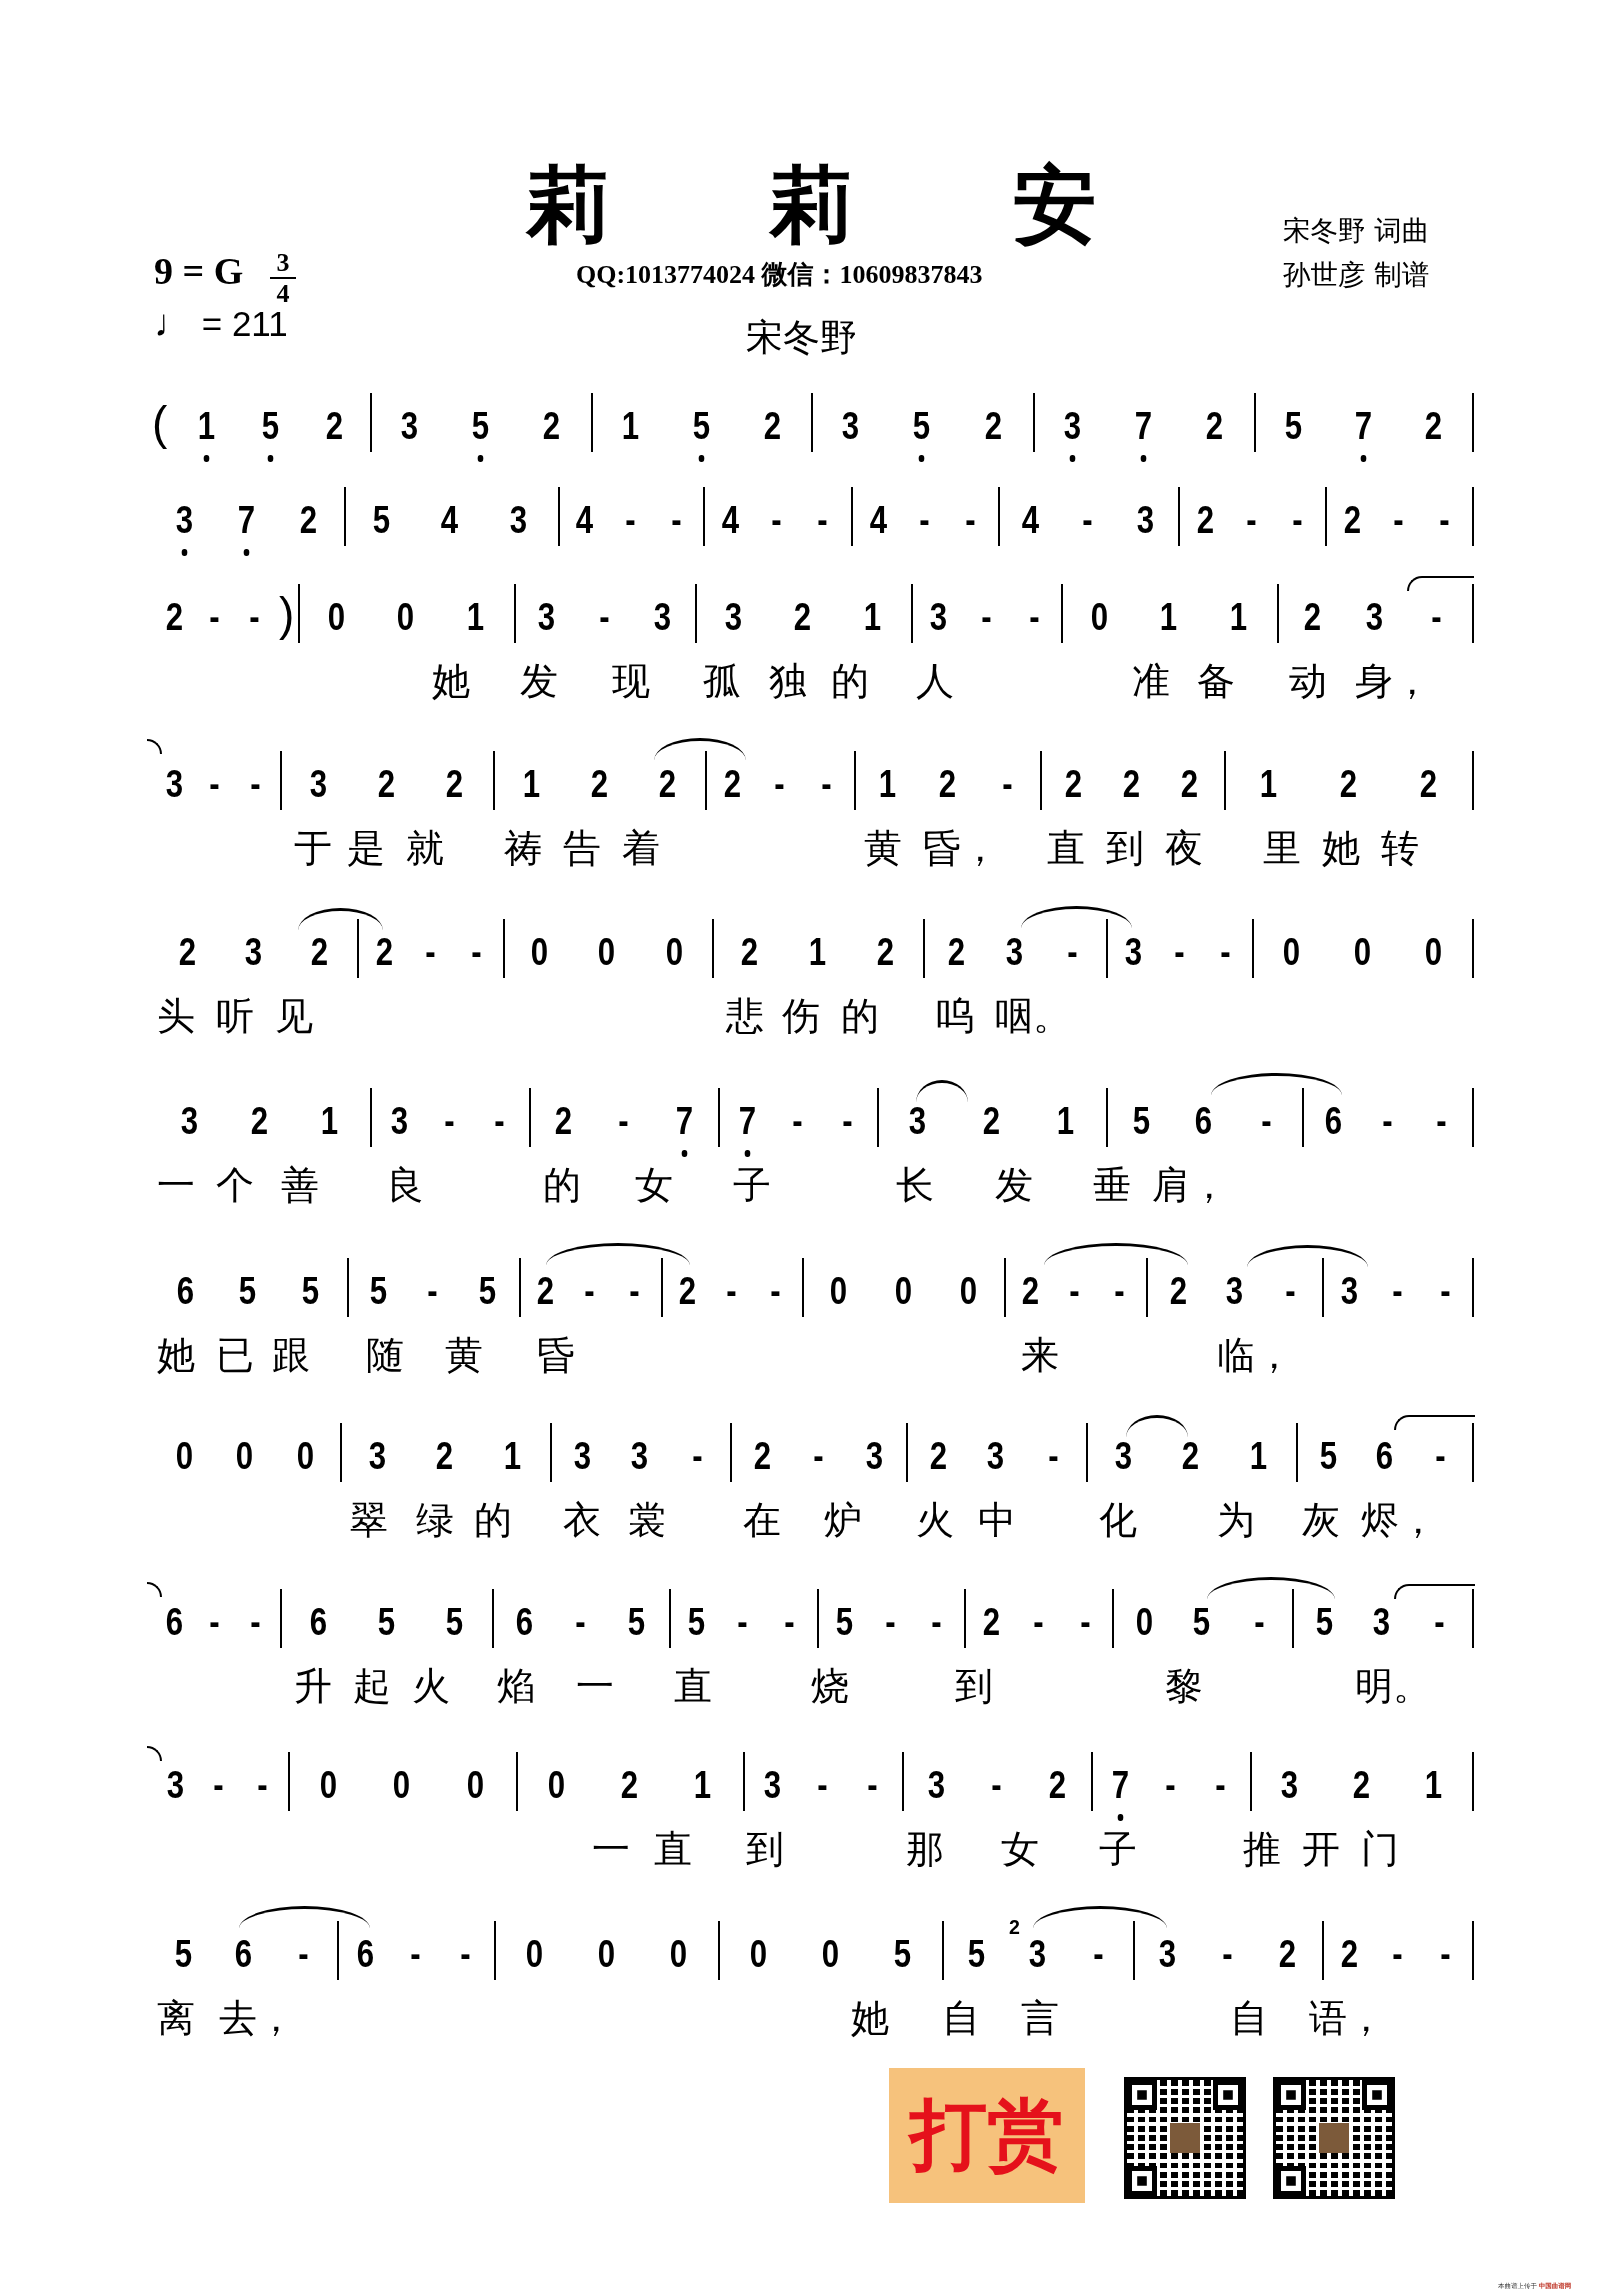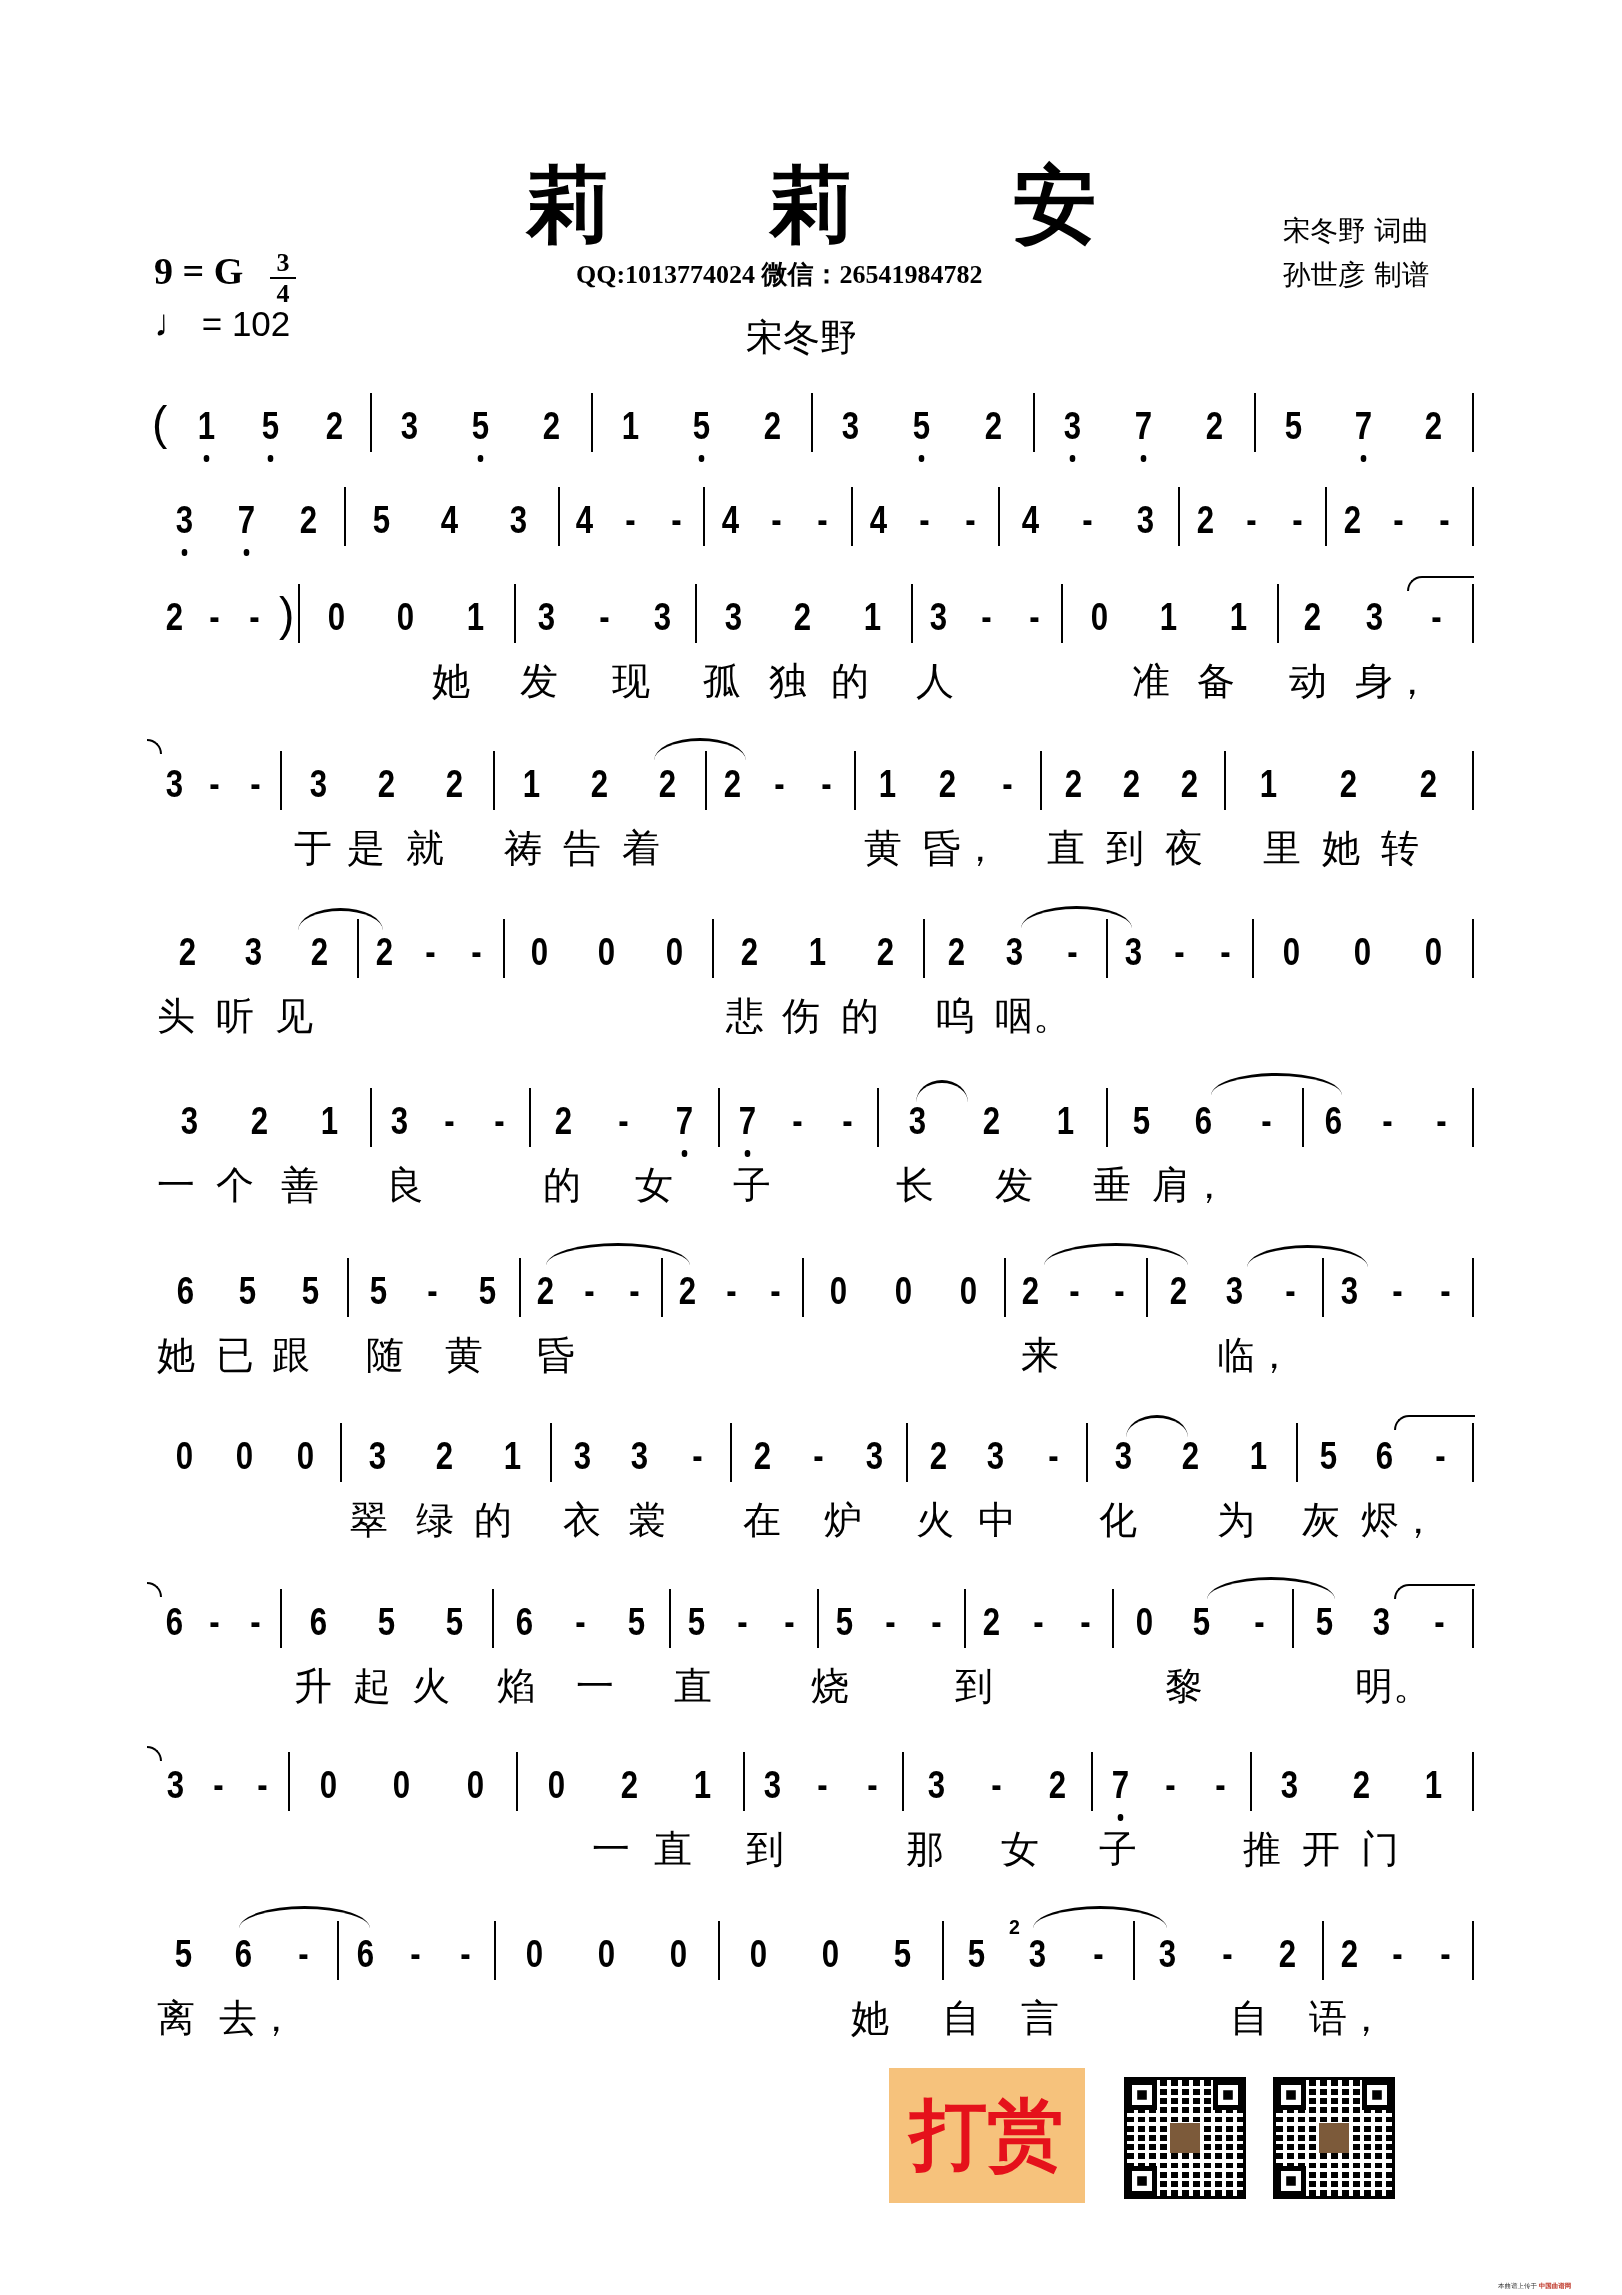--- a/index.html
+++ b/index.html
@@ -30,34 +30,34 @@
   .qr-grid{position:absolute;inset:0;background:
     repeating-linear-gradient(0deg,transparent 0 5.9px,#fff 5.9px 9.2px),
     repeating-linear-gradient(90deg,#000 0 7.2px,#fff 7.2px 11px);}
   .footer{position:absolute;left:1498px;top:2282px;font-size:6.5px;color:#333;}
   .footer .brand{color:#c0392b;font-weight:bold;}
 </style>
 </head>
 <body>
 
 <div class="title">莉 莉 安</div>
-<div class="contact">QQ:1013774024 微信：26541984782</div>
+<div class="contact">QQ:1013774024 微信：10609837843</div>
 <div class="credits">
   <div>宋冬野 词曲</div>
   <div>孙世彦 制谱</div>
 </div>
 <div class="key">9 = G</div>
 <div class="timesig">
   <span>3</span>
   <span class="bar"></span>
   <span>4</span>
 </div>
 <div class="tempo">
   <span class="note">♩</span>
-  <span>= 102</span>
+  <span>= 211</span>
 </div>
 <div class="author">宋冬野</div>
 
 <div id="score">
     <div class="row" style="top: 393px; left: 0px; width: 1623px;">
       <div class="bar" style="left: 370px;"></div>
       <div class="bar" style="left: 591px;"></div>
       <div class="bar" style="left: 811px;"></div>
       <div class="bar" style="left: 1033px;"></div>
       <div class="bar" style="left: 1254px;"></div>

